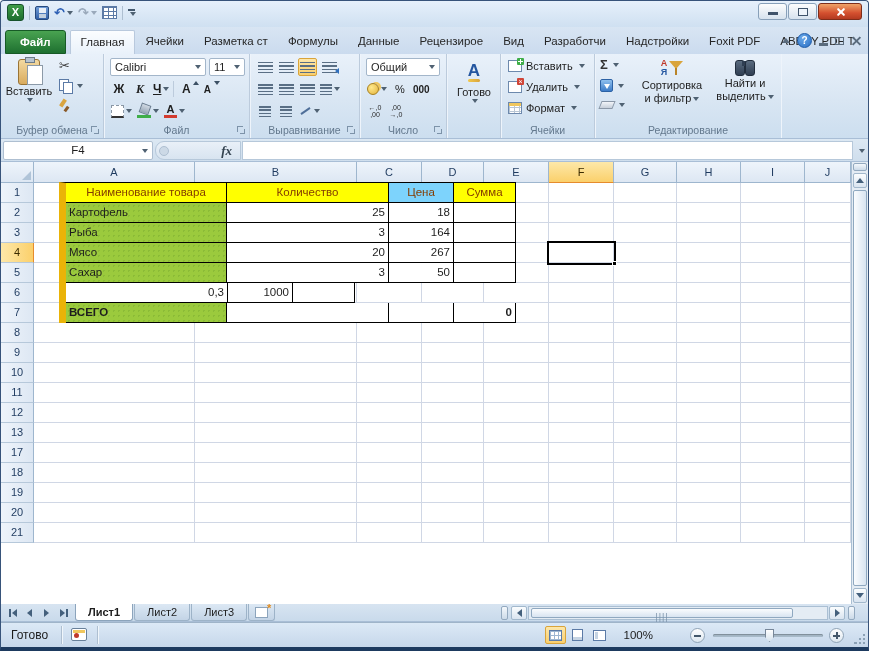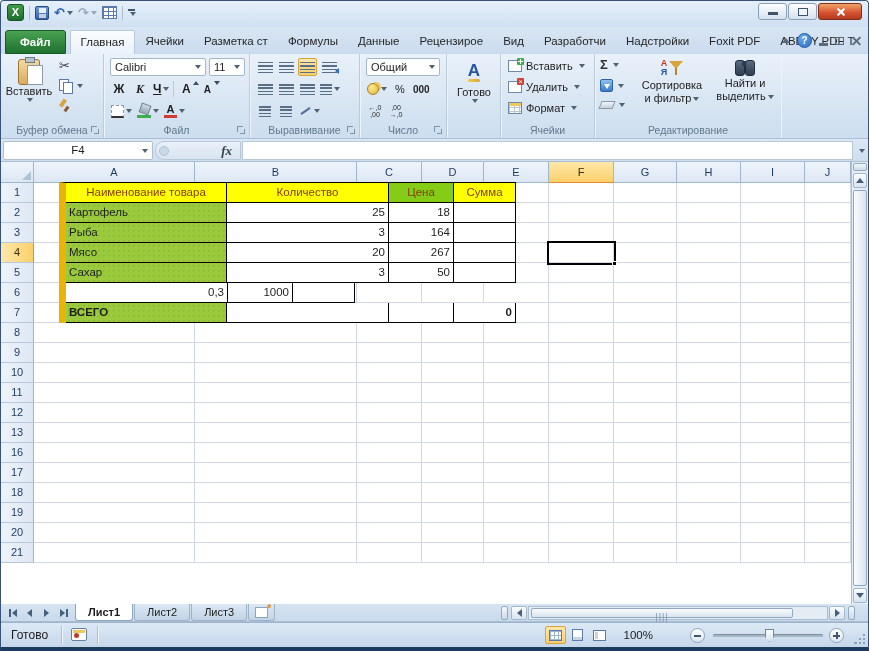--- a/index.html
+++ b/index.html
@@ -679,33 +679,20 @@
           <div class="gcell" style="width: 65px;"></div>
           <div class="gcell" style="width: 62px;"></div>
           <div class="gcell" style="width: 65px;"></div>
           <div class="gcell" style="width: 65px;"></div>
           <div class="gcell" style="width: 63px;"></div>
           <div class="gcell" style="width: 64px;"></div>
           <div class="gcell" style="width: 64px;"></div>
           <div class="gcell" style="width: 46px;"></div>
         </div>
         <div class="grow-line">
-          <div class="rhdr">16</div>
-          <div class="gcell" style="width: 161px;"></div>
-          <div class="gcell" style="width: 162px;"></div>
-          <div class="gcell" style="width: 65px;"></div>
-          <div class="gcell" style="width: 62px;"></div>
-          <div class="gcell" style="width: 65px;"></div>
-          <div class="gcell" style="width: 65px;"></div>
-          <div class="gcell" style="width: 63px;"></div>
-          <div class="gcell" style="width: 64px;"></div>
-          <div class="gcell" style="width: 64px;"></div>
-          <div class="gcell" style="width: 46px;"></div>
-        </div>
-        <div class="grow-line">
           <div class="rhdr">17</div>
           <div class="gcell" style="width: 161px;"></div>
           <div class="gcell" style="width: 162px;"></div>
           <div class="gcell" style="width: 65px;"></div>
           <div class="gcell" style="width: 62px;"></div>
           <div class="gcell" style="width: 65px;"></div>
           <div class="gcell" style="width: 65px;"></div>
           <div class="gcell" style="width: 63px;"></div>
           <div class="gcell" style="width: 64px;"></div>
           <div class="gcell" style="width: 64px;"></div>
@@ -761,21 +748,21 @@
           <div class="gcell" style="width: 63px;"></div>
           <div class="gcell" style="width: 64px;"></div>
           <div class="gcell" style="width: 64px;"></div>
           <div class="gcell" style="width: 46px;"></div>
         </div>
       </div>
     <div class="tableov">
         <div class="trow">
           <div class="tc yhead" style="width: 161px; background: rgb(255, 255, 0); color: rgb(131, 60, 0);">Наименование товара</div>
           <div class="tc yhead" style="width: 162px; background: rgb(255, 255, 0); color: rgb(131, 60, 0);">Количество</div>
-          <div class="tc yhead" style="width: 65px; background: #84cc16; color: rgb(131, 60, 0);">Цена</div>
+          <div class="tc yhead" style="width: 65px; background: #7dd3fc; color: rgb(131, 60, 0);">Цена</div>
           <div class="tc yhead" style="width: 62px; background: rgb(255, 255, 0); color: rgb(131, 60, 0);">Сумма</div>
         </div>
         <div class="trow">
           <div class="tc green" style="width: 161px; background-color: rgb(155, 202, 61);">Картофель</div>
           <div class="tc num" style="width: 162px;">25</div>
           <div class="tc num" style="width: 65px;">18</div>
           <div class="tc num" style="width: 62px;"></div>
         </div>
         <div class="trow">
           <div class="tc green" style="width: 161px; background-color: rgb(155, 202, 61);">Рыба</div>

